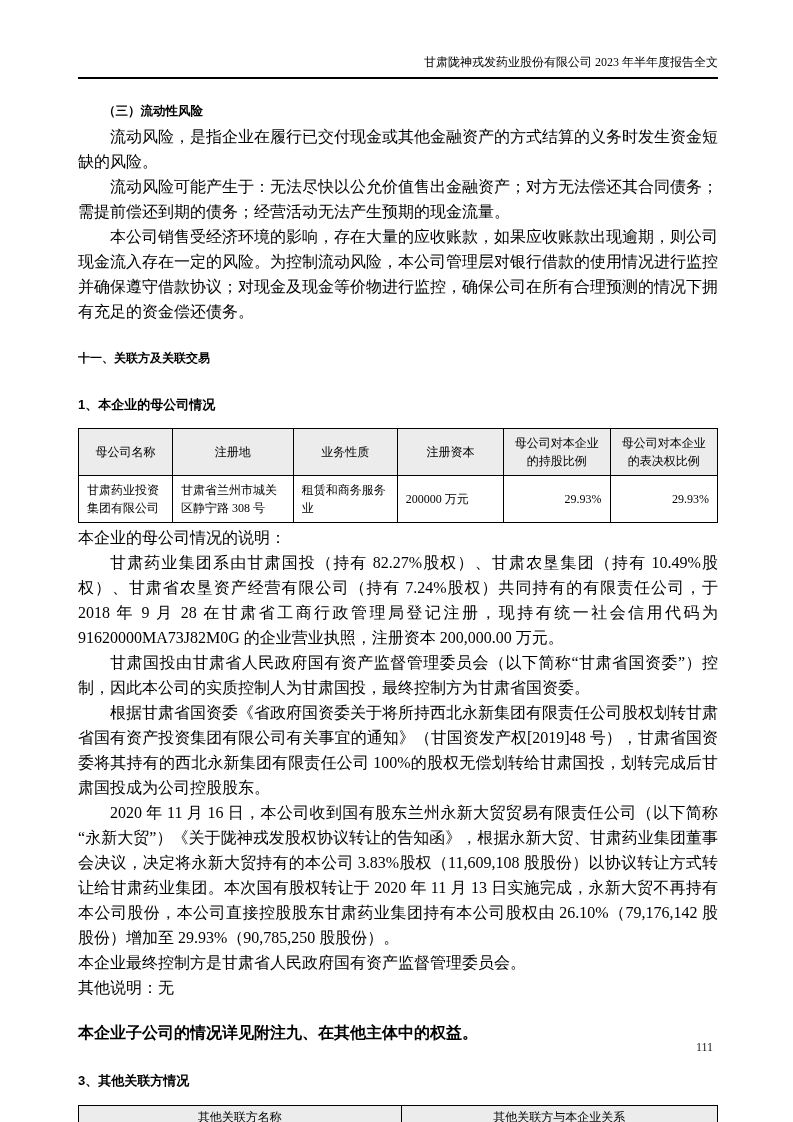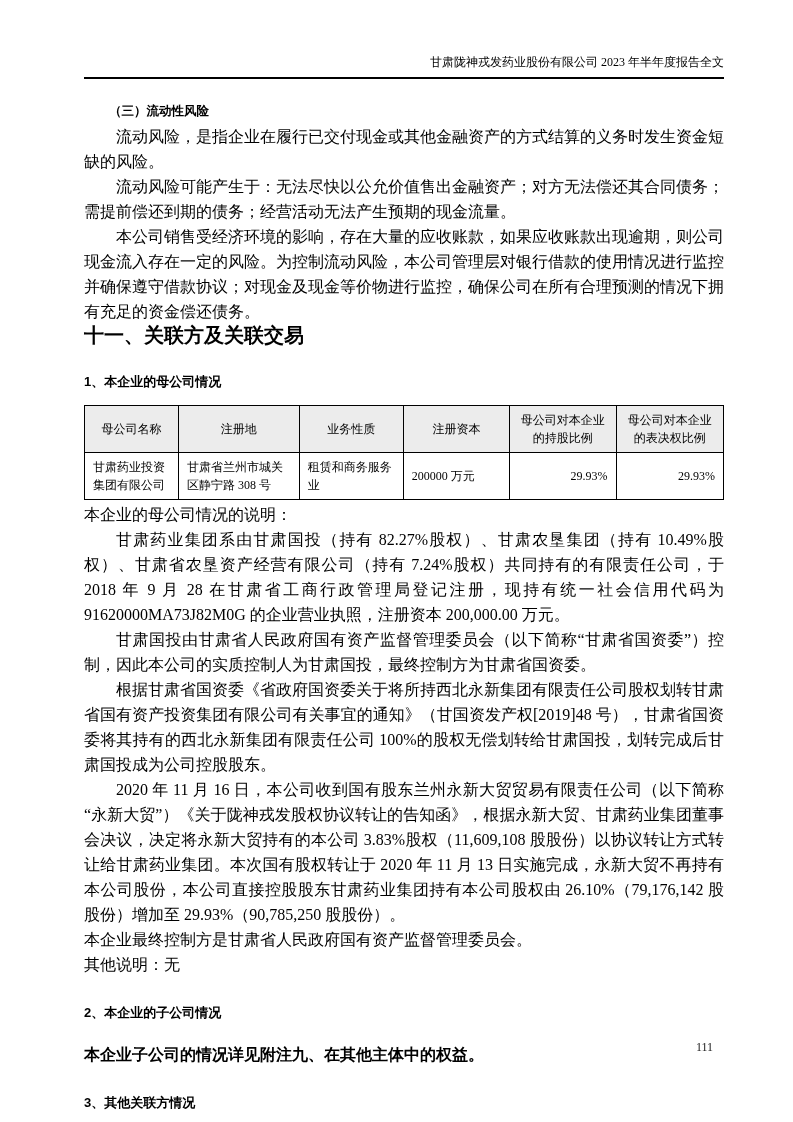--- a/index.html
+++ b/index.html
@@ -7,21 +7,21 @@
   body {
     width: 793px;
     height: 1122px;
     position: relative;
     font-family: "Liberation Serif", "DejaVu Serif", serif;
     color: #000000;
     overflow: hidden;
   }
   .page {
     position: absolute;
-    left: 84px;
+    left: 78px;
     top: 0;
     width: 640px;
     height: 1052px;
   }
   .doc-header {
     padding-top: 54px;
     text-align: right;
     font-size: 12px;
     line-height: 16px;
     border-bottom: 2px solid #000000;
@@ -30,22 +30,23 @@
   .body-text { font-size: 16px; line-height: 25px; text-align: justify; }
   .indent { text-indent: 2em; }
   .sec3-heading {
     margin-top: 20px;
     font-weight: bold;
     font-size: 12.5px;
     line-height: 25px;
     text-indent: 2em;
   }
   .h1-heading {
+    margin-top: 23px;
     font-weight: bold;
-    font-size: 20px;
+    font-size: 12px;
     line-height: 22px;
     font-family: "Liberation Sans", "DejaVu Sans", sans-serif;
   }
   .h2-heading {
     margin-top: 27px;
     font-weight: bold;
     font-size: 13px;
     line-height: 18px;
     font-family: "Liberation Sans", "DejaVu Sans", sans-serif;
   }
@@ -142,21 +143,20 @@
   <p class="body-text note-line">本企业的母公司情况的说明：</p>
 
   <p class="body-text indent">甘肃药业集团系由甘肃国投（持有 82.27%股权）、甘肃农垦集团（持有 10.49%股权）、甘肃省农垦资产经营有限公司（持有 7.24%股权）共同持有的有限责任公司，于 2018 年 9 月 28 在甘肃省工商行政管理局登记注册，现持有统一社会信用代码为 91620000MA73J82M0G 的企业营业执照，注册资本 200,000.00 万元。</p>
   <p class="body-text indent">甘肃国投由甘肃省人民政府国有资产监督管理委员会（以下简称“甘肃省国资委”）控制，因此本公司的实质控制人为甘肃国投，最终控制方为甘肃省国资委。</p>
   <p class="body-text indent">根据甘肃省国资委《省政府国资委关于将所持西北永新集团有限责任公司股权划转甘肃省国有资产投资集团有限公司有关事宜的通知》（甘国资发产权[2019]48 号），甘肃省国资委将其持有的西北永新集团有限责任公司 100%的股权无偿划转给甘肃国投，划转完成后甘肃国投成为公司控股股东。</p>
   <p class="body-text indent">2020 年 11 月 16 日，本公司收到国有股东兰州永新大贸贸易有限责任公司（以下简称“永新大贸”）《关于陇神戎发股权协议转让的告知函》，根据永新大贸、甘肃药业集团董事会决议，决定将永新大贸持有的本公司 3.83%股权（11,609,108 股股份）以协议转让方式转让给甘肃药业集团。本次国有股权转让于 2020 年 11 月 13 日实施完成，永新大贸不再持有本公司股份，本公司直接控股股东甘肃药业集团持有本公司股权由 26.10%（79,176,142 股股份）增加至 29.93%（90,785,250 股股份）。</p>
 
   <p class="body-text plain-line">本企业最终控制方是甘肃省人民政府国有资产监督管理委员会。</p>
   <p class="body-text plain-line">其他说明：无</p>
 
-  <div class="h2-heading">2、本企业的子公司情况</div>
 
   <p class="body-text mt20">本企业子公司的情况详见附注九、在其他主体中的权益。</p>
 
   <div class="h2-heading">3、其他关联方情况</div>
 
   <table class="tbl2">
     <colgroup>
       <col style="width:50.5%">
         <col style="width:49.5%">
     </colgroup>

